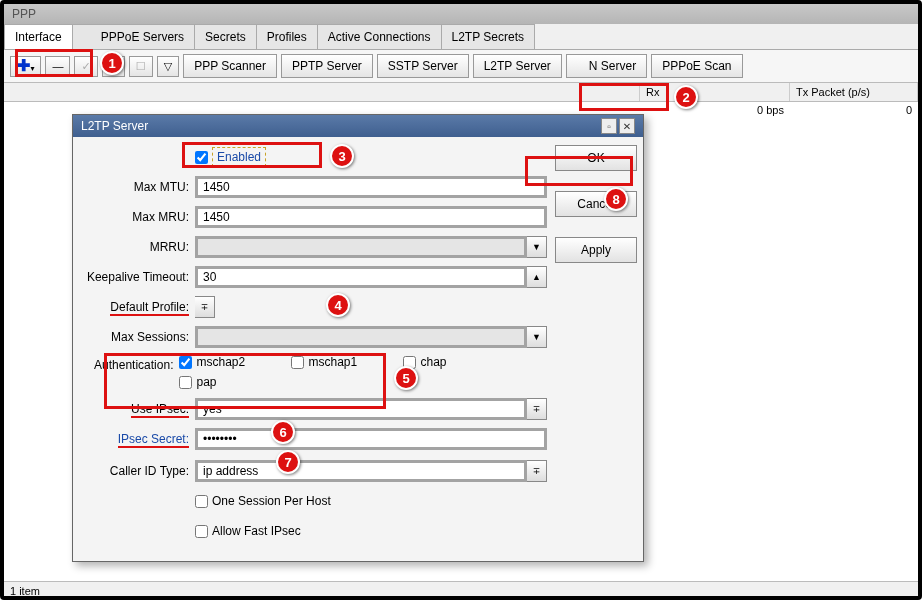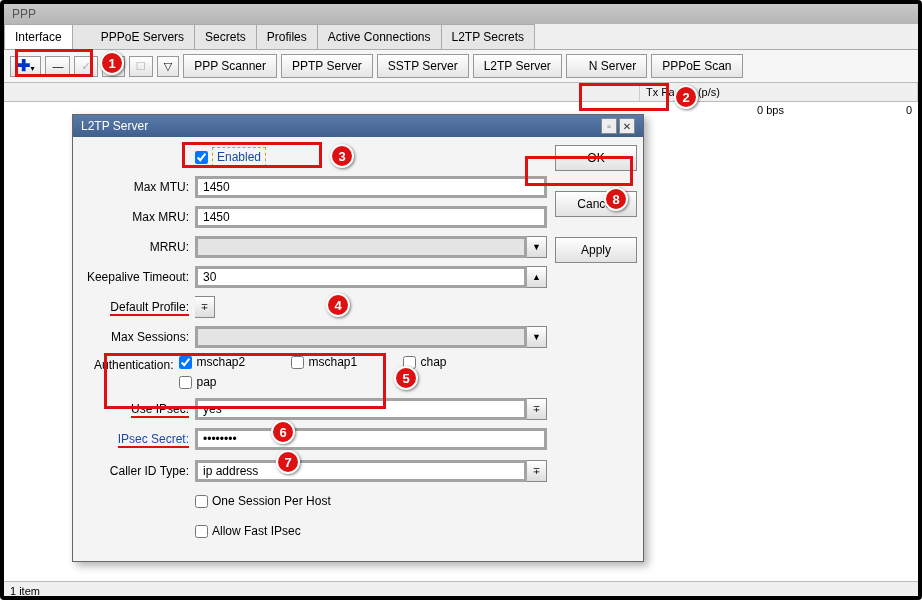--- a/index.html
+++ b/index.html
@@ -65,20 +65,21 @@
   <button class="btn-toolbar">PPTP Server</button>
   <button class="btn-toolbar">SSTP Server</button>
   <button class="btn-toolbar">L2TP Server</button>
   <button class="btn-toolbar" style="padding-left:22px;">N Server</button>
   <button class="btn-toolbar">PPPoE Scan</button>
 </div>
 
 <div class="content">
   <div class="grid-header">
     <div class="grid-col" style="width:636px;"></div>
+    <div class="grid-col" style="width:150px;">Rx</div>
     <div class="grid-col" style="flex:1;">Tx Packet (p/s)</div>
   </div>
   <div class="grid-row">
     <div class="grid-cell" style="width:636px;"></div>
     <div class="grid-cell" style="width:150px;">0 bps</div>
     <div class="grid-cell" style="flex:1;">0</div>
   </div>
   <div class="status-bar">1 item</div>
 </div>
 

